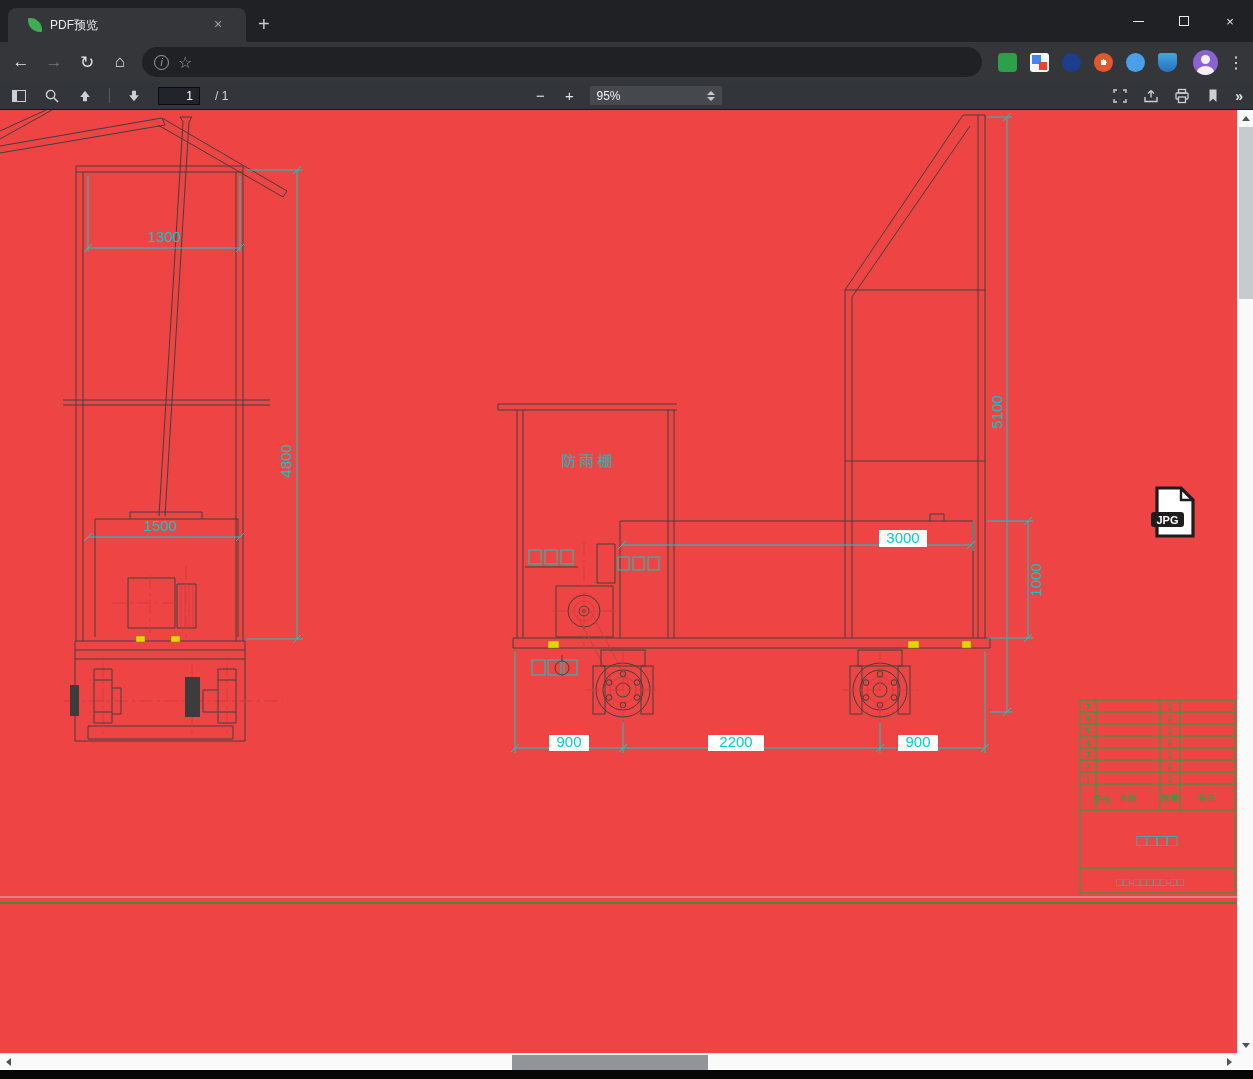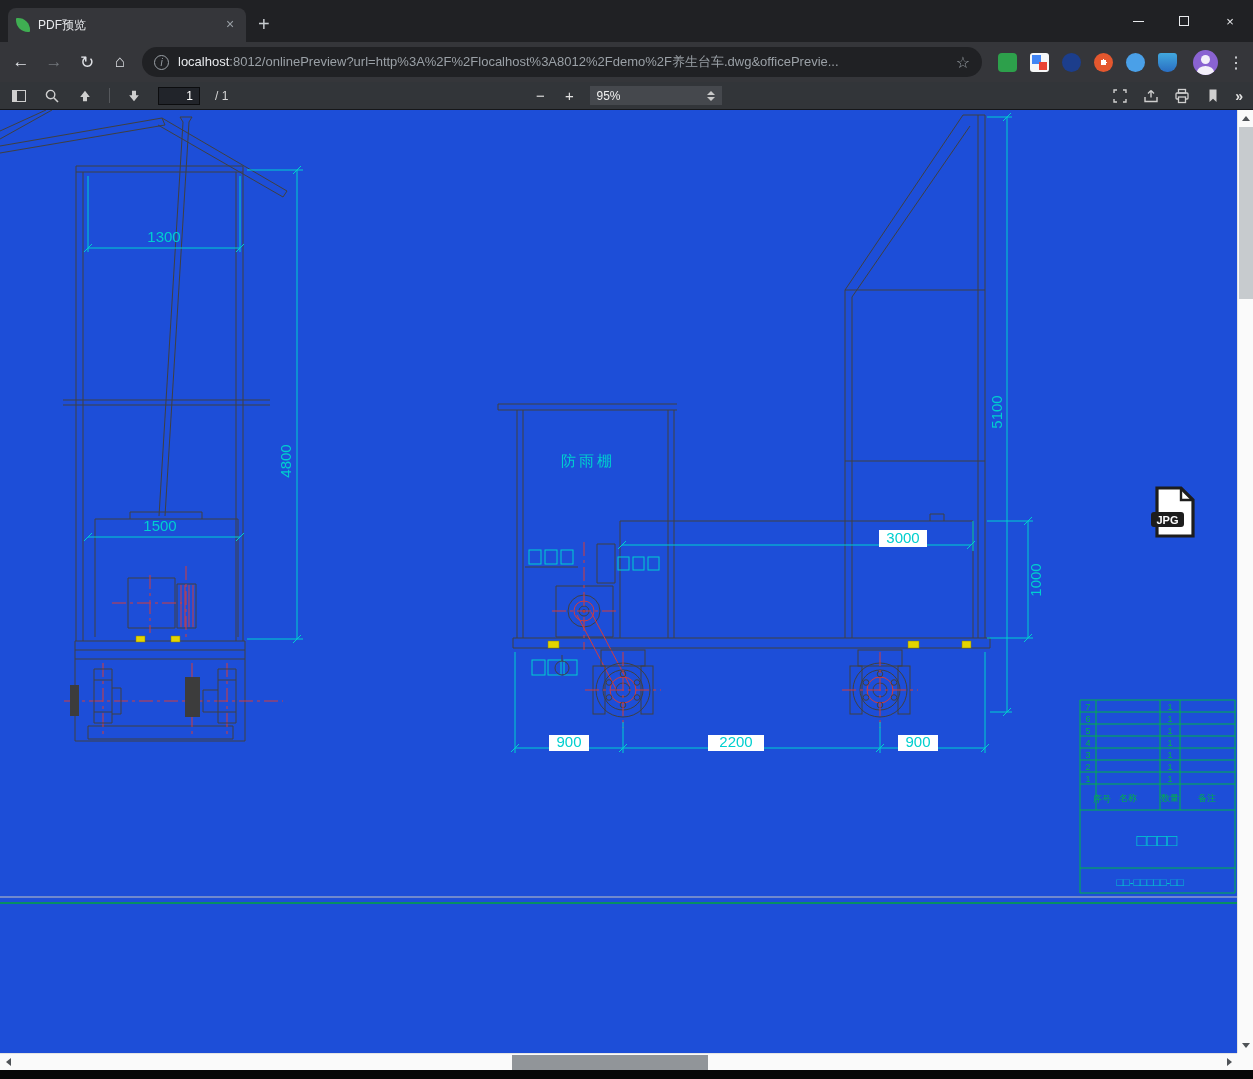--- a/index.html
+++ b/index.html
@@ -2,21 +2,21 @@
 <html><head>
 <meta charset="utf-8">
 <style>
   * { box-sizing: border-box; margin: 0; padding: 0; }
   html,body { width:1253px; height:1079px; overflow:hidden; background:#000;
     font-family:"Liberation Sans", sans-serif; }
 
   
   .titlebar { height:42px; background:#202124; display:flex; align-items:flex-end; position:relative; }
   .tab { width:238px; height:34px; margin-left:8px; background:#35363a; border-radius:8px 8px 0 0;
-    display:flex; align-items:center; padding:0 8px; gap:8px; }
+    display:flex; align-items:center; padding:0 20px; gap:8px; }
   .tab-favicon { width:14px; height:14px; background:#3fae52; border-radius:1px 85% 1px 85%; flex:0 0 auto; }
   .tab-title { color:#e8eaed; font-size:12px; flex:1; white-space:nowrap; overflow:hidden; }
   .tab-close { color:#9aa0a6; font-size:14px; width:16px; height:16px; line-height:15px; text-align:center; border-radius:50%; }
   .newtab { color:#c7cbcf; font-size:20px; line-height:20px; margin:0 0 8px 12px; }
   .win-controls { margin-left:auto; align-self:stretch; display:flex; }
   .win-btn { width:46px; display:flex; align-items:center; justify-content:center; color:#e8eaed; font-size:13px; }
   .min-glyph { width:11px; height:1px; background:#e8eaed; display:block; }
   .max-glyph { width:10px; height:10px; border:1px solid #e8eaed; display:block; }
 
   
@@ -60,21 +60,21 @@
   .zoom-btn { color:#e3e3e3; font-size:15px; width:18px; text-align:center; }
   .zoom-select { width:132px; height:19px; background:#45484d; display:flex; align-items:center;
     padding:0 7px; font-size:12px; color:#f1f1f1; }
   .spin { margin-left:auto; display:flex; flex-direction:column; gap:2px; align-items:center; }
   .tri-up { width:0; height:0; border-left:4px solid transparent; border-right:4px solid transparent; border-bottom:4px solid #c9c9c9; }
   .tri-dn { width:0; height:0; border-left:4px solid transparent; border-right:4px solid transparent; border-top:4px solid #c9c9c9; }
   .more-chevrons { font-size:14px; color:#e3e3e3; font-weight:bold; }
 
   
   .main { display:flex; height:943px; background:#fff; }
-  .content { position:relative; width:1237px; height:943px; overflow:hidden; background:#1d4ed8; }
+  .content { position:relative; width:1237px; height:943px; overflow:hidden; background:#ef4444; }
   svg.drawing { position:absolute; left:0; top:0; }
   svg text { font-family:"Liberation Sans", sans-serif; }
   .k { stroke:#404040; stroke-width:1; fill:none; }
   .c { stroke:#00cfcf; stroke-width:1; fill:none; }
   .ct { fill:#00cfcf; font-size:15px; }
   .r { stroke:#d43c3c; stroke-width:1; fill:none; }
   .dash { stroke-dasharray:14,4,3,4; }
   .y { fill:#e4d400; stroke:#8a8000; stroke-width:0.5; }
   .g { stroke:#00b347; stroke-width:1; fill:none; }
   .gt { fill:#00b347; font-size:9px; }
@@ -119,21 +119,20 @@
   </div>
 </div>
 
 <div class="navbar">
   <div class="nav-btn">←</div>
   <div class="nav-btn disabled">→</div>
   <div class="nav-btn">↻</div>
   <div class="nav-btn">⌂</div>
   <div class="urlbar">
     <span class="info-badge">i</span>
-    <span class="url-text"><span class="url-host">localhost</span><span>:8012/onlinePreview?url=http%3A%2F%2Flocalhost%3A8012%2Fdemo%2F养生台车.dwg&amp;officePrevie...</span></span>
     <span class="star-btn">☆</span>
   </div>
   <div class="ext-area">
     <span class="ext ext1"></span>
     <span class="ext ext2">
         <span class="blue-sq"></span>
         <span class="red-sq"></span>
       </span>
     <span class="ext ext3"></span>
     <span class="ext ext4"></span>

